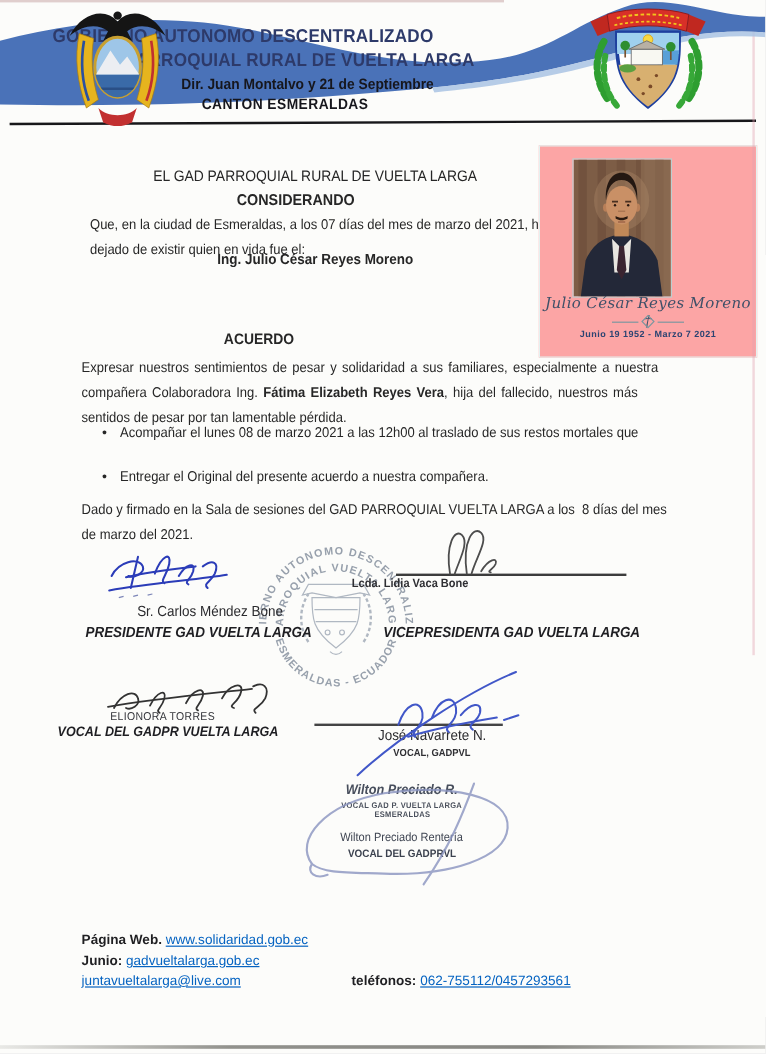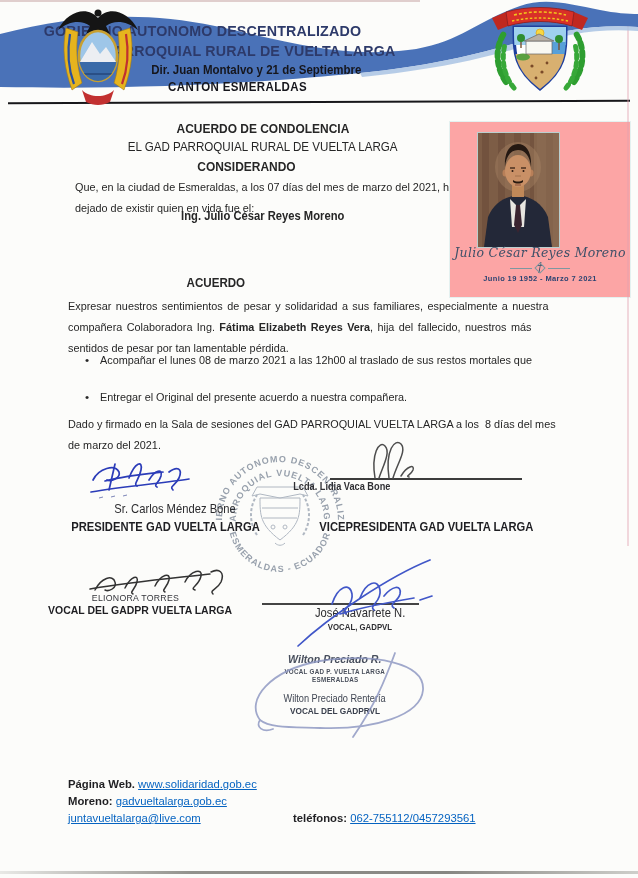--- a/index.html
+++ b/index.html
@@ -28,21 +28,21 @@
   .dates{font-size:7.5px;font-weight:bold;color:#2c4472;letter-spacing:.4px;}
   .orn{display:flex;align-items:center;justify-content:center;gap:4px;}
   .orn .bar{width:22px;height:1px;background:#7d97a0;}
   .orn .dia{width:6px;height:6px;border:1px solid #7d97a0;transform:rotate(45deg);}
   
   .sigline{position:absolute;background:#3c3c3c;height:1.5px;}
   .small-b{font-weight:bold;font-size:10px;color:#2f2f33;}
   .tiny-b{font-weight:bold;font-size:8.5px;color:#2f2f33;}
   .name-reg{font-size:12.2px;color:#2b2b2e;}
   .caps-name{font-weight:normal;font-size:9.5px;color:#33343a;letter-spacing:.3px;}
-  .title-b{font-weight:bold;font-size:12.2px;color:#1e1e22;}
+  .title-b{font-weight:bold;font-size:12.2px;color:#1e1e22;font-style:italic;}
   .stamp1{font-style:italic;font-weight:bold;font-size:11.5px;color:#474e5c;}
   .stamp2{font-weight:bold;font-size:6.8px;color:#4a505c;letter-spacing:.3px;}
   .stamp3{font-size:10px;color:#3f4552;}
   .stamp4{font-weight:bold;font-size:9px;color:#3b414e;}
   
   .foot{font-size:11.3px;}
   .foot .lbl{font-weight:bold;color:#1f1f22;}
   .foot a{color:#0563C1;text-decoration:underline;}
   
   .bottom-edge{position:absolute;left:0;top:871px;width:638px;height:3px;
@@ -115,21 +115,20 @@
       <circle cx="73" cy="37" r="4" fill="#2e8e30"></circle>
       <circle cx="46" cy="64" r="1.6" fill="#7a4a28"></circle>
       <circle cx="56" cy="70" r="1.6" fill="#7a4a28"></circle>
       <circle cx="50" cy="76" r="1.4" fill="#7a4a28"></circle>
       <circle cx="61" cy="61" r="1.4" fill="#7a4a28"></circle>
     </g>
   </svg>
 
   <div class="hline" style="left:8px;top:101px;width:622px;height:2px;transform:rotate(-0.25deg);"></div>
 
-  <div class="abs cen doc-title" style="left:60px;top:121px;width:405px;"><span class="cond">ACUERDO DE CONDOLENCIA</span></div>
   <div class="abs cen doc-sub" style="left:60px;top:140px;width:405px;"><span class="cond">EL GAD PARROQUIAL RURAL DE VUELTA LARGA</span></div>
   <div class="abs cen doc-title" style="left:44px;top:159px;width:405px;"><span class="cond">CONSIDERANDO</span></div>
 
   <div class="abs" style="left:75px;top:177px;">
     <div class="ln"><span class="cond">Que, en la ciudad de Esmeraldas, a los 07 días del mes de marzo del 2021, ha</span></div>
     <div class="ln"><span class="cond">dejado de existir quien en vida fue el:</span></div>
   </div>
 
   <div class="abs cen b" style="left:60px;top:209px;width:405px;font-size:12.2px;"><span class="cond">Ing. Julio César Reyes Moreno</span></div>
 
@@ -281,21 +280,21 @@
       <path d="M170,8 C160,35 150,60 128,92"></path>
       <path d="M35,75 C30,82 38,88 48,84"></path>
     </g>
   </svg>
 
   <div class="abs foot" style="left:68px;top:778px;">
     <span class="lbl">Página Web.</span>
     <a href="#">www.solidaridad.gob.ec</a>
   </div>
   <div class="abs foot" style="left:68px;top:795px;">
-    <span class="lbl">Moreno:</span>
+    <span class="lbl">Junio:</span>
     <a href="#">gadvueltalarga.gob.ec</a>
   </div>
   <div class="abs foot" style="left:68px;top:812px;">
     <a href="#">juntavueltalarga@live.com</a>
   </div>
   <div class="abs foot" style="left:293px;top:812px;">
     <span class="lbl" style="font-weight:bold;">teléfonos:</span>
     <a href="#">062-755112/0457293561</a>
   </div>
 

